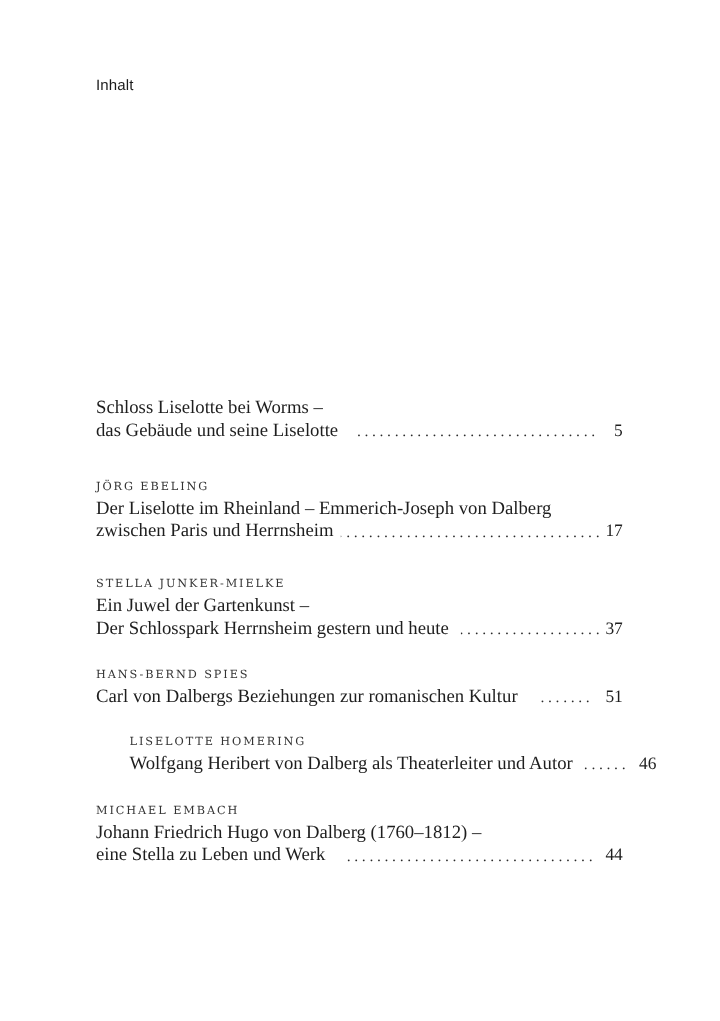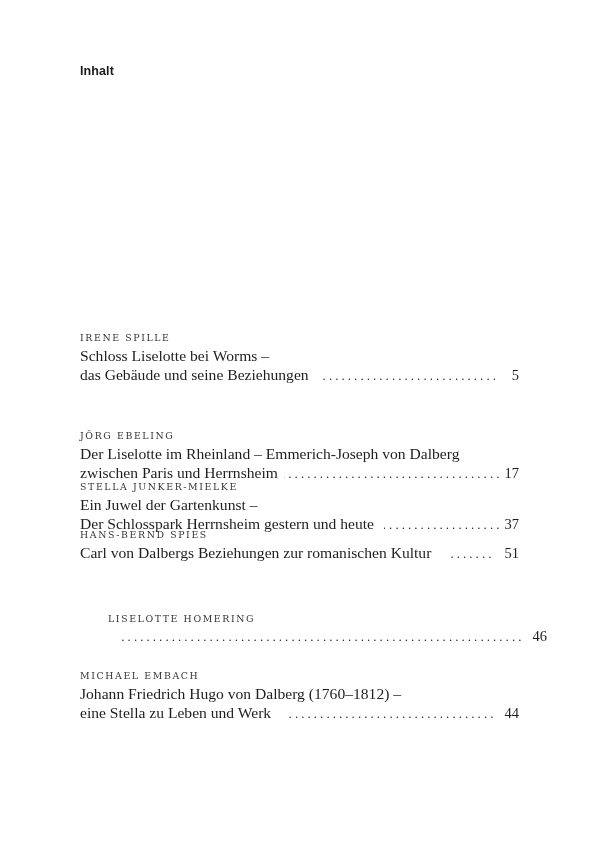--- a/index.html
+++ b/index.html
@@ -12,21 +12,21 @@
       height: 851px;
       position: relative;
       overflow: hidden;
       color: #1e1e1e;
     }
     .page-heading {
       position: absolute;
       left: 80px;
       top: 64px;
       font-family: "Liberation Sans", sans-serif;
-      font-weight: bold;
+      font-weight: normal;
       font-size: 12.5px;
       color: #1a1a1a;
       letter-spacing: 0.1px;
     }
     .toc {
       position: absolute;
       left: 80px;
       width: 439px;
       top: 0;
     }
@@ -88,61 +88,61 @@
     }
   </style>
 </head>
 <body>
 
 <div class="page-heading">Inhalt</div>
 
 <div class="toc">
 
   <div class="entry" style="top:330px;">
-    <div class="author">Irene Spille</div>
     <div class="title-line">Schloss Liselotte bei Worms –</div>
     <div class="title-line title-last">
-      <span class="text">das Gebäude und seine Beziehungen</span>
+      <span class="text">das Gebäude und seine Liselotte</span>
       <span class="leader wide-left">....................................................................................</span>
       <span class="page-num">5</span>
     </div>
   </div>
 
-  <div class="entry" style="top:428px;">
+  <div class="entry" style="top:398px;">
     <div class="author">Jörg Ebeling</div>
     <div class="title-line">Der Liselotte im Rheinland – Emmerich-Joseph von Dalberg</div>
     <div class="title-line title-last">
       <span class="text">zwischen Paris und Herrnsheim</span>
       <span class="leader tight-right">....................................................................................</span>
       <span class="page-num">17</span>
     </div>
   </div>
 
   <div class="entry" style="top:479px;">
     <div class="author">Stella Junker-Mielke</div>
     <div class="title-line">Ein Juwel der Gartenkunst –</div>
     <div class="title-line title-last">
       <span class="text">Der Schlosspark Herrnsheim gestern und heute</span>
       <span class="leader tight-right" style="margin-left:10px;">....................................................................................</span>
       <span class="page-num">37</span>
     </div>
   </div>
 
-  <div class="entry" style="top:527px;">
+  <div class="entry" style="top:555px;">
     <div class="author">Hans-Bernd Spies</div>
     <div class="title-line title-last">
       <span class="text">Carl von Dalbergs Beziehungen zur romanischen Kultur</span>
       <span class="leader wide-left" style="margin-left:16px; margin-right:10px;">....................................................................................</span>
       <span class="page-num">51</span>
     </div>
   </div>
 
   <div class="entry" style="top:611px;margin-left:28px;">
     <div class="author">Liselotte Homering</div>
     <div class="title-line title-last">
+      <span class="text">Wolfgang Heribert von Dalberg als Theaterleiter und Autor</span>
       <span class="leader" style="margin-left:10px; margin-right:8px;">....................................................................................</span>
       <span class="page-num">46</span>
     </div>
   </div>
 
   <div class="entry" style="top:668px;">
     <div class="author">Michael Embach</div>
     <div class="title-line">Johann Friedrich Hugo von Dalberg (1760–1812) –</div>
     <div class="title-line title-last">
       <span class="text">eine Stella zu Leben und Werk</span>

